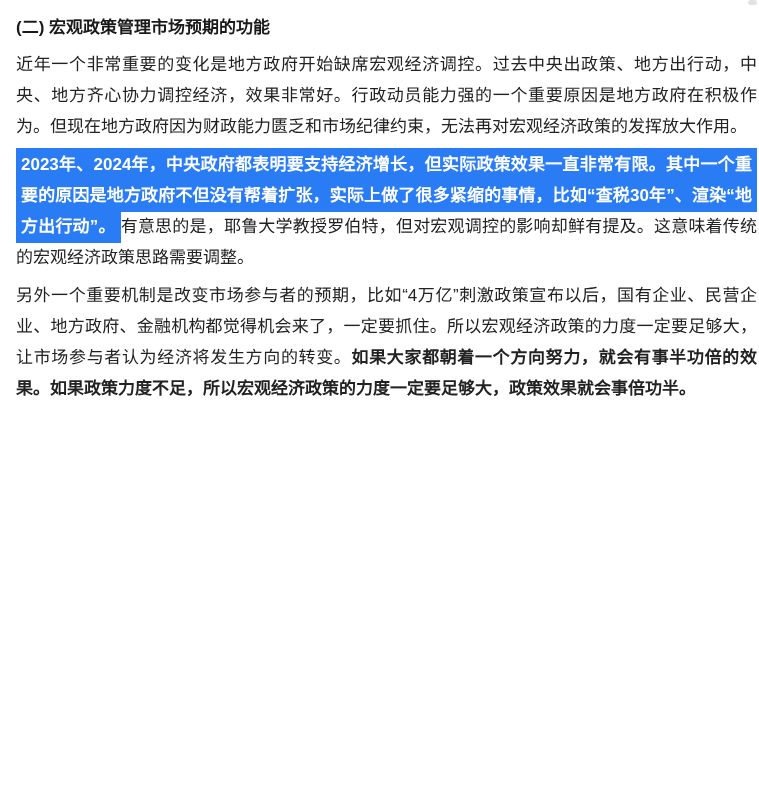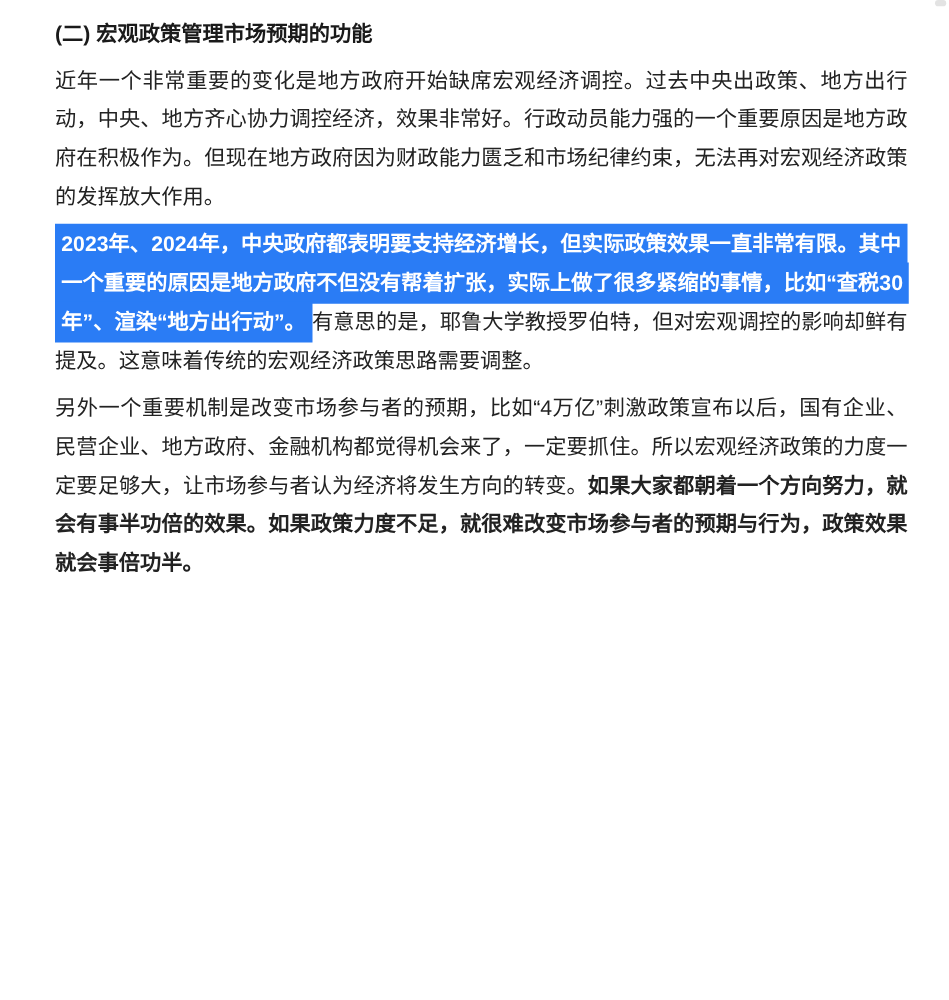--- a/index.html
+++ b/index.html
@@ -16,26 +16,25 @@
   body {
     width: 759px;
     height: 800px;
     background: var(--page-bg);
     font-family: "Liberation Sans", "DejaVu Sans", sans-serif;
     color: var(--text-color);
     overflow: hidden;
     position: relative;
   }
   .article {
-    padding: 12px 33px 0 16px;
+    padding: 12px 2px 0 16px;
     font-size: 17px;
     line-height: 31px;
     text-align: justify;
     text-justify: inter-ideograph;
-    margin-left: 28px;
   }
   .heading {
     font-size: 17px;
     font-weight: 700;
     margin: 0 0 6px 0;
     text-align: left;
     line-height: 31px;
     color: #1a1a1a;
   }
   p.para {
@@ -77,18 +76,18 @@
   <p class="para">
     <span class="seg-normal">近年一个非常重要的变化是地方政府开始缺席宏观经济调控。过去中央出政策、地方出行动，中央、地方齐心协力调控经济，效果非常好。行政动员能力强的一个重要原因是地方政府在积极作为。但现在地方政府因为财政能力匮乏和市场纪律约束，无法再对宏观经济政策的发挥放大作用。</span>
   </p>
 
   <p class="para">
     <span class="seg-highlight">2023年、2024年，中央政府都表明要支持经济增长，但实际政策效果一直非常有限。其中一个重要的原因是地方政府不但没有帮着扩张，实际上做了很多紧缩的事情，比如“查税30年”、渲染“地方出行动”。</span><span class="seg-normal">有意思的是，耶鲁大学教授罗伯特，但对宏观调控的影响却鲜有提及。这意味着传统的宏观经济政策思路需要调整。</span>
   </p>
 
 
   <p class="para">
-    <span class="seg-normal">另外一个重要机制是改变市场参与者的预期，比如“4万亿”刺激政策宣布以后，国有企业、民营企业、地方政府、金融机构都觉得机会来了，一定要抓住。所以宏观经济政策的力度一定要足够大，让市场参与者认为经济将发生方向的转变。</span><span class="seg-bold">如果大家都朝着一个方向努力，就会有事半功倍的效果。如果政策力度不足，就很难改变市场参与者的预期与行为，政策效果就会事倍功半。</span>
+    <span class="seg-normal">另外一个重要机制是改变市场参与者的预期，比如“4万亿”刺激政策宣布以后，国有企业、民营企业、地方政府、金融机构都觉得机会来了，一定要抓住。所以宏观经济政策的力度一定要足够大，让市场参与者认为经济将发生方向的转变。</span><span class="seg-bold">如果大家都朝着一个方向努力，就会有事半功倍的效果。如果政策力度不足，所以宏观经济政策的力度一定要足够大，政策效果就会事倍功半。</span>
   </p>
 
 
 
 </div>
 
 </body></html>

